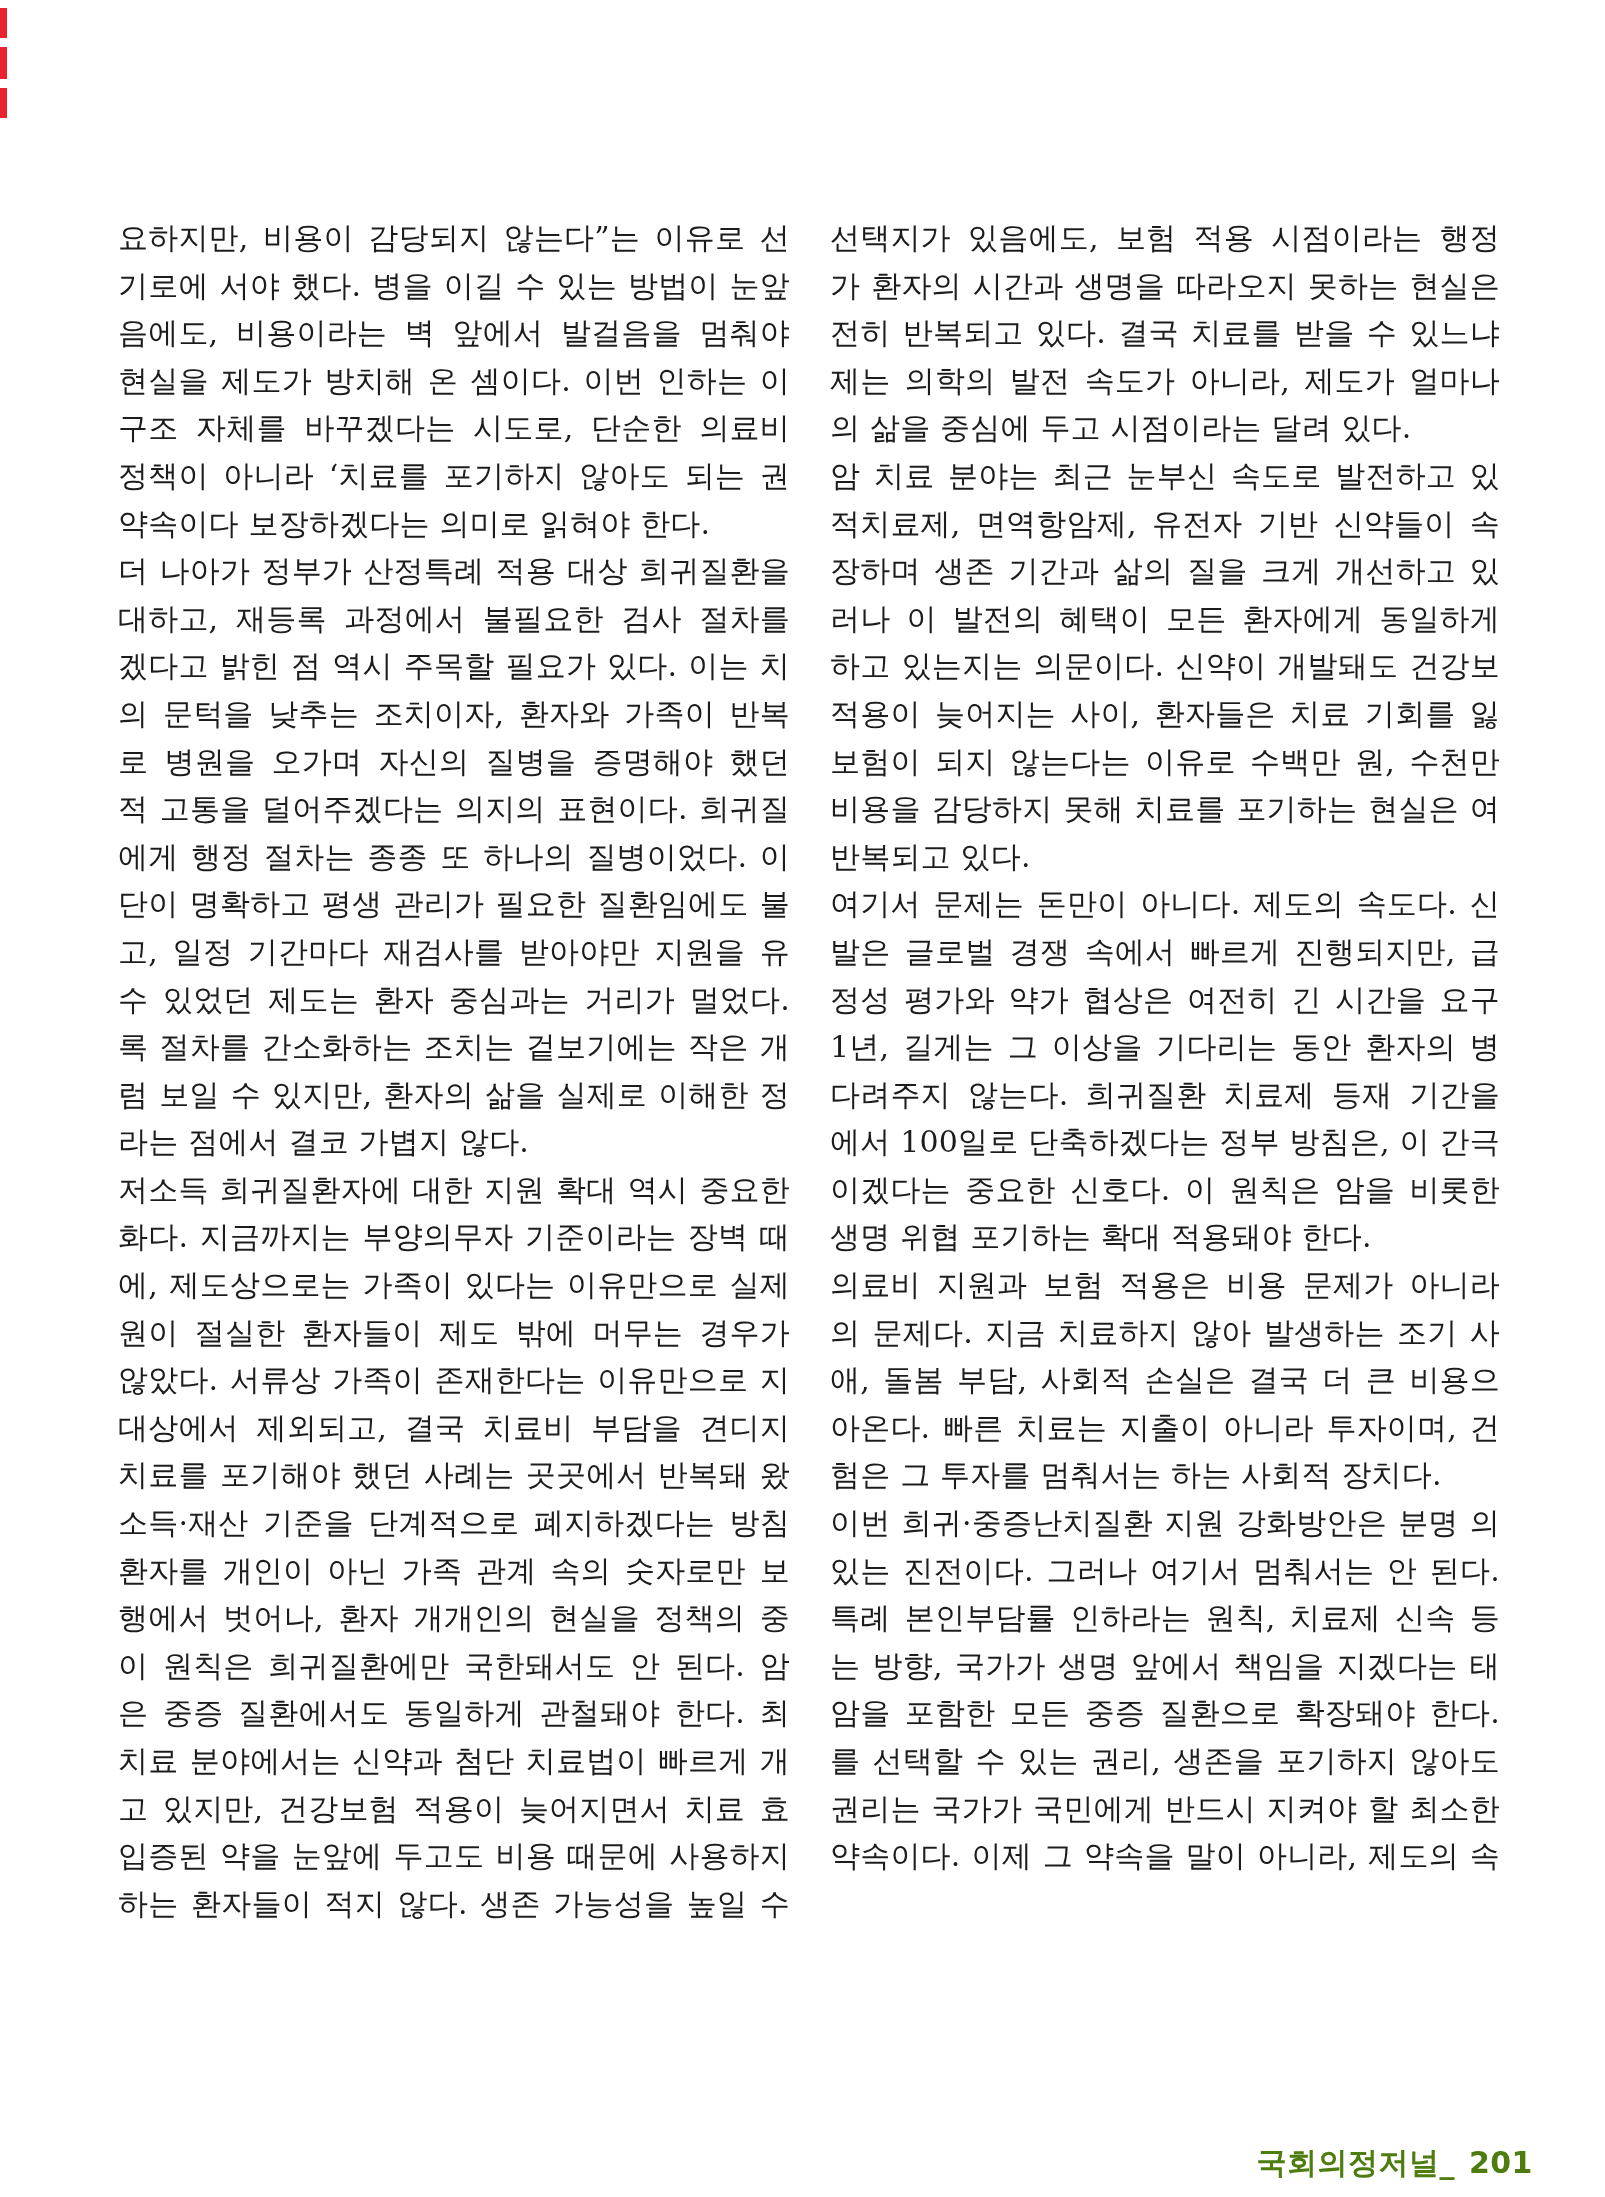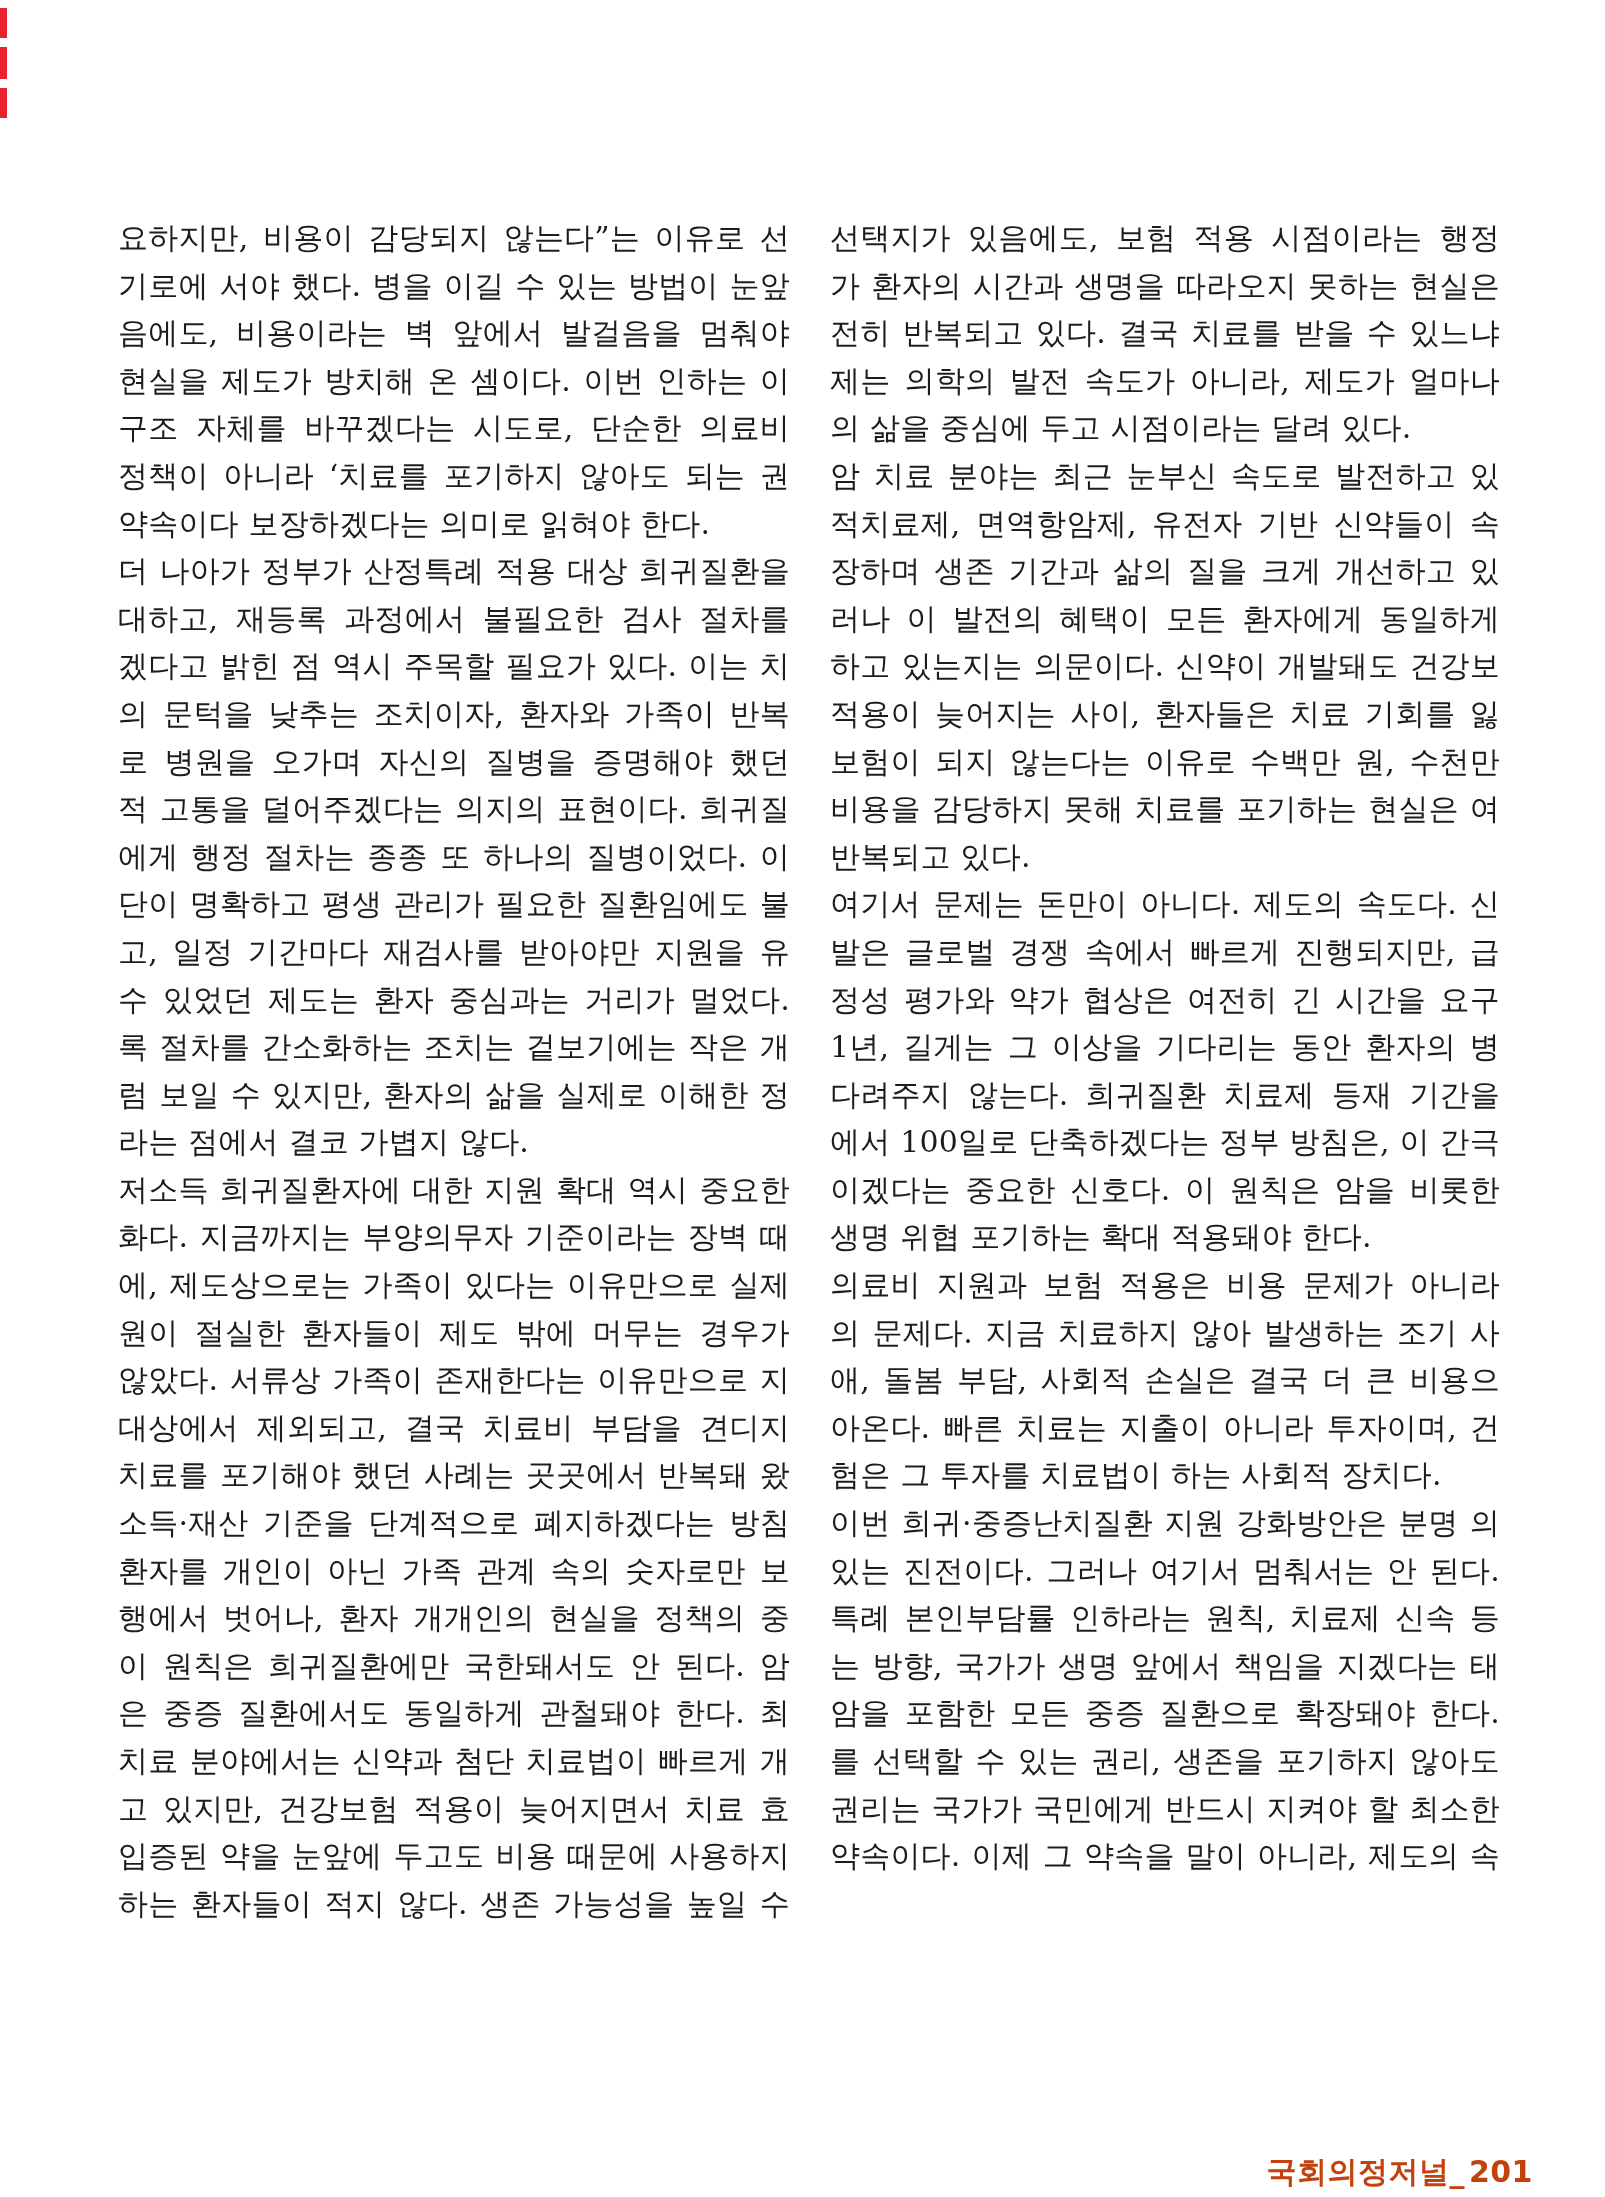--- a/index.html
+++ b/index.html
@@ -42,28 +42,28 @@
     text-align-last: justify;
     overflow: hidden;
   }
   .line.para-end {
     text-align-last: left;
   }
   
   .footer {
     position: absolute;
     right: 72px;
-    bottom: 4px;
+    bottom: 13px;
     display: flex;
     align-items: baseline;
-    gap: 4px;
+    gap: 14px;
     font-family: "DejaVu Sans", "Liberation Sans", sans-serif;
     font-weight: 800;
     font-size: 30px;
-    color: #c2410c;
+    color: #4d7c0f;
     letter-spacing: 0.5px;
   }
 </style>
 </head>
 <body>
 
 <div class="edge-accent">
     <div class="seg" style="height: 30px; background: rgb(232, 34, 46);"></div>
     <div class="seg" style="height: 32px; background: rgb(232, 34, 46);"></div>
     <div class="seg" style="height: 30px; background: rgb(232, 34, 46);"></div>
@@ -127,21 +127,21 @@
     <div class="line">정성 평가와 약가 협상은 여전히 긴 시간을 요구한다.</div>
     <div class="line">1년, 길게는 그 이상을 기다리는 동안 환자의 병은 기</div>
     <div class="line">다려주지 않는다. 희귀질환 치료제 등재 기간을 240일</div>
     <div class="line">에서 100일로 단축하겠다는 정부 방침은, 이 간극을 줄</div>
     <div class="line">이겠다는 중요한 신호다. 이 원칙은 암을 비롯한 모든</div>
     <div class="line para-end">생명 위협 포기하는 확대 적용돼야 한다.</div>
     <div class="line">의료비 지원과 보험 적용은 비용 문제가 아니라 선택</div>
     <div class="line">의 문제다. 지금 치료하지 않아 발생하는 조기 사망, 장</div>
     <div class="line">애, 돌봄 부담, 사회적 손실은 결국 더 큰 비용으로 돌</div>
     <div class="line">아온다. 빠른 치료는 지출이 아니라 투자이며, 건강보</div>
-    <div class="line para-end">험은 그 투자를 치료법이 하는 사회적 장치다.</div>
+    <div class="line para-end">험은 그 투자를 멈춰서는 하는 사회적 장치다.</div>
     <div class="line">이번 희귀·중증난치질환 지원 강화방안은 분명 의미</div>
     <div class="line">있는 진전이다. 그러나 여기서 멈춰서는 안 된다. 산정</div>
     <div class="line">특례 본인부담률 인하라는 원칙, 치료제 신속 등재라</div>
     <div class="line">는 방향, 국가가 생명 앞에서 책임을 지겠다는 태도는</div>
     <div class="line">암을 포함한 모든 중증 질환으로 확장돼야 한다. 치료</div>
     <div class="line">를 선택할 수 있는 권리, 생존을 포기하지 않아도 되는</div>
     <div class="line">권리는 국가가 국민에게 반드시 지켜야 할 최소한의</div>
     <div class="line">약속이다. 이제 그 약속을 말이 아니라, 제도의 속도와</div>
   </div>
 

